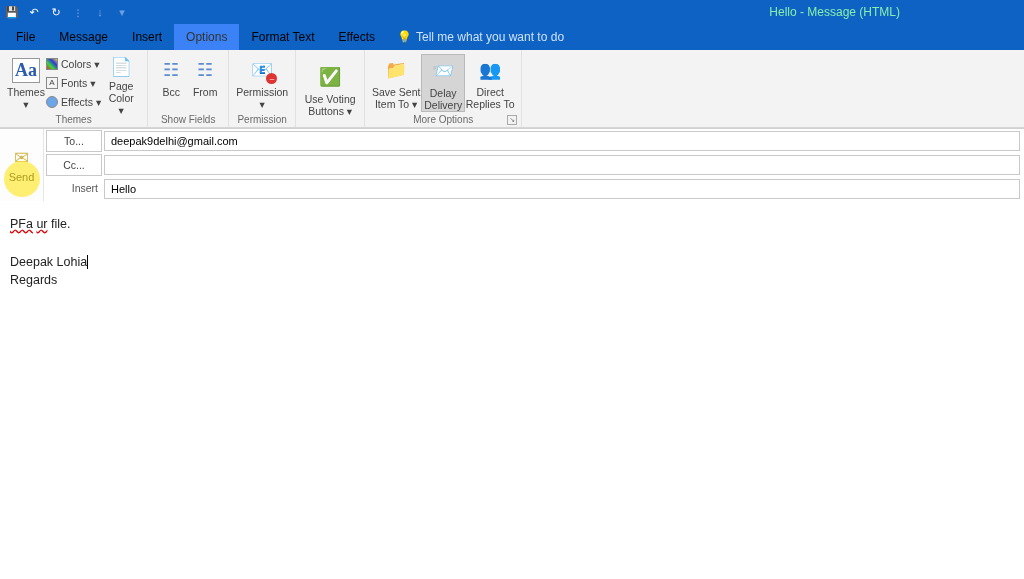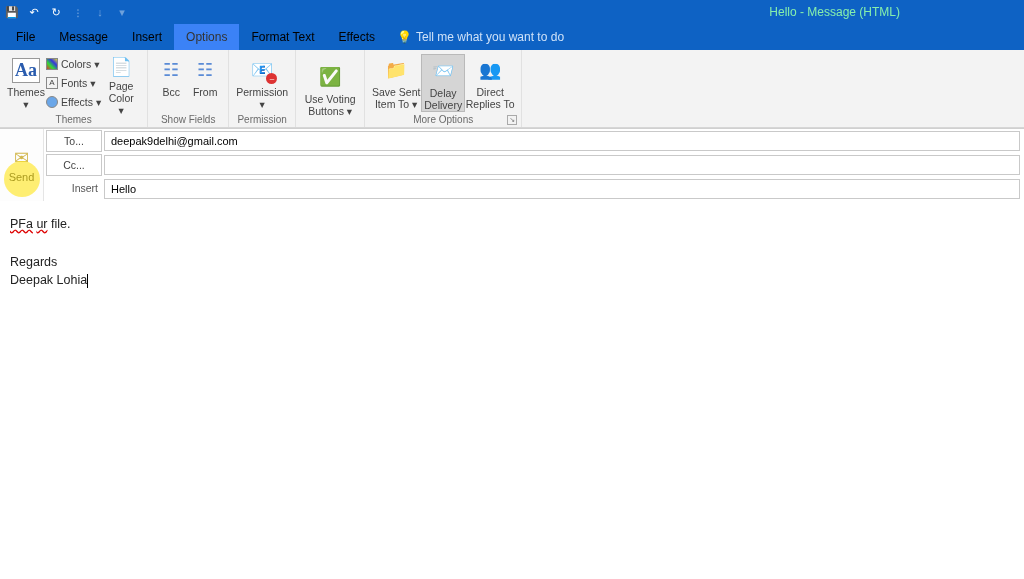--- a/index.html
+++ b/index.html
@@ -173,15 +173,15 @@
   <div class="fieldcol">
     <input value="deepak9delhi@gmail.com" style="">
     <input value="" style="">
     <input value="Hello" style="">
   </div>
 </div>
 
 <div class="bodyarea">
   <p><span class="under redsq">PFa</span> <span class="under redsq">ur</span><span> file.</span></p>
   <br>
+  <p><span>Deepak Lohia</span><span class="cursor"></span></p>
   <p>Regards</p>
-  <p><span>Deepak Lohia</span><span class="cursor"></span></p>
 </div>
 
 </body></html>

